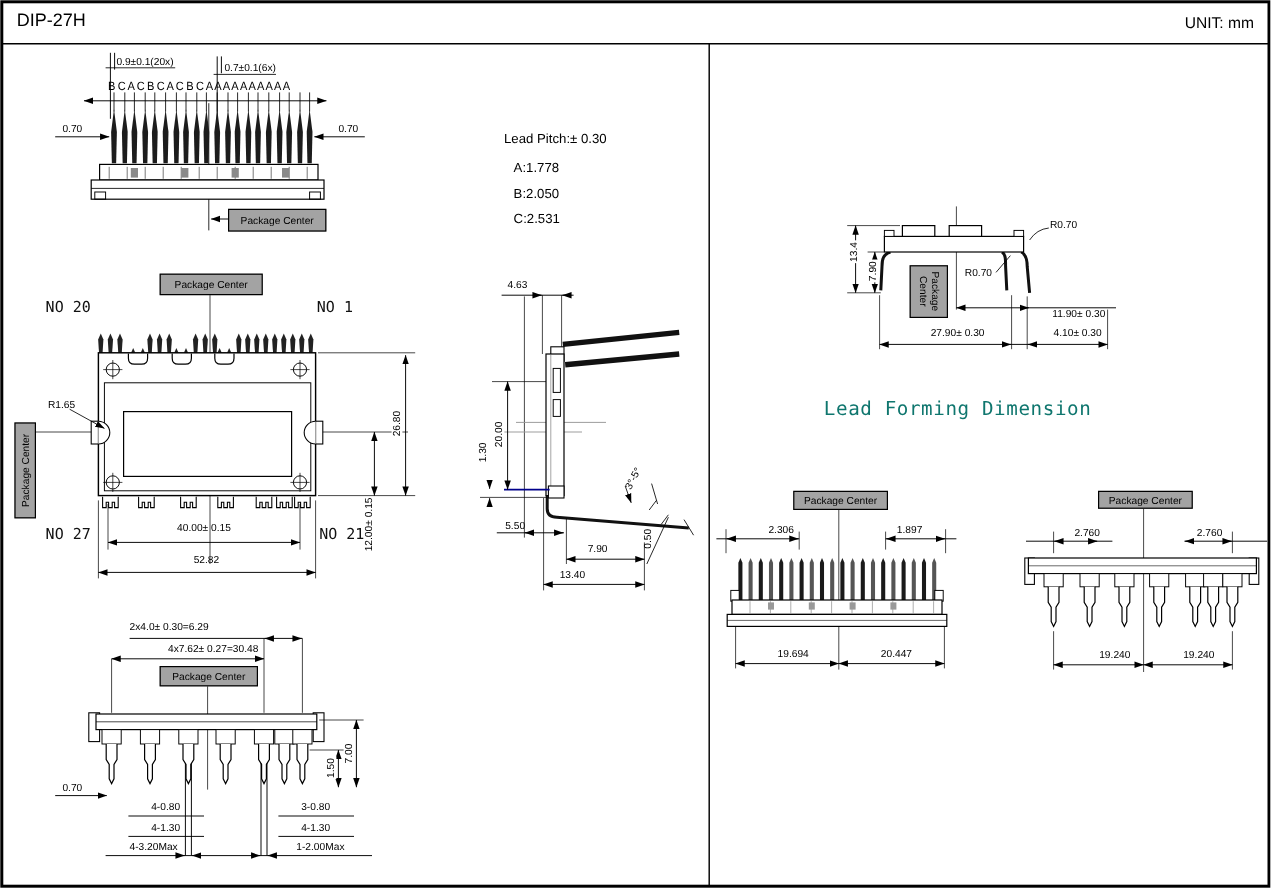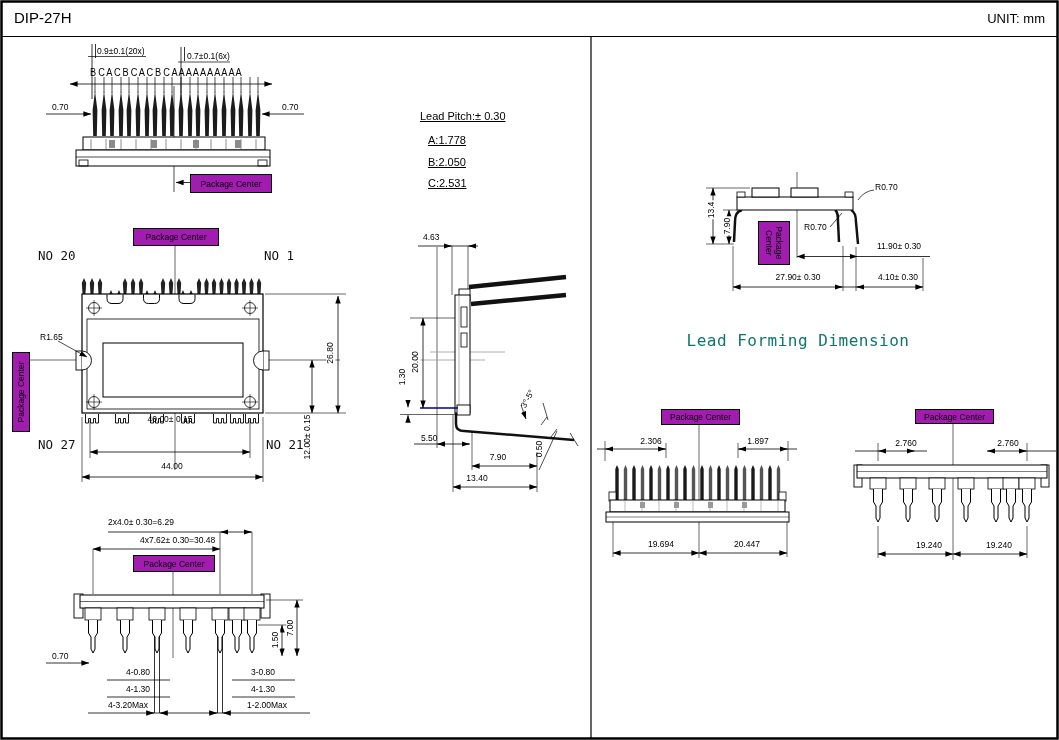--- a/index.html
+++ b/index.html
@@ -4,30 +4,30 @@
 <style>
   html,body{margin:0;padding:0;background:#fff;}
   .sheet{position:relative;width:1059px;height:740px;background:#fff;overflow:hidden;
          font-family:"Liberation Sans",sans-serif;}
   .lbl{position:absolute;font:8.5px/1.1 "Liberation Sans",sans-serif;color:#000;white-space:nowrap;}
   .ctr{transform:translate(-50%,-50%);}
   .rot{transform:translate(-50%,-50%) rotate(-90deg);}
   .wbg{background:#fff;padding:0 1px;}
   .hdr{position:absolute;font:15px "Liberation Sans",sans-serif;color:#000;white-space:nowrap;}
   .unit{position:absolute;font:13px "Liberation Sans",sans-serif;color:#000;white-space:nowrap;}
-  .pcbox{position:absolute;border:1px solid #000;background:#a21caf;display:flex;align-items:center;
+  .pcbox{position:absolute;border:1px solid #000;background:#a3a3a3;display:flex;align-items:center;
          justify-content:center;font:8.5px "Liberation Sans",sans-serif;color:#000;white-space:nowrap;z-index:3;}
   .pcv span{transform:rotate(-90deg);white-space:nowrap;}
   .pcw span{transform:rotate(90deg);width:40px;text-align:center;line-height:1.15;white-space:normal;}
   .cadtitle{position:absolute;font:16px "DejaVu Sans Mono",monospace;color:#0f766e;
             white-space:nowrap;transform:translateX(-50%);letter-spacing:.5px;}
   .nolbl{position:absolute;font:12.5px "DejaVu Sans Mono",monospace;color:#111;white-space:nowrap;}
   .pins-row{position:absolute;font:10px "Liberation Sans",sans-serif;letter-spacing:-0.3px;
             transform:scaleX(.92);transform-origin:left top;color:#000;white-space:nowrap;}
-  .lp{position:absolute;font:11px "Liberation Sans",sans-serif;color:#000;white-space:nowrap;text-decoration:underline;}
+  .lp{position:absolute;font:11px "Liberation Sans",sans-serif;color:#000;white-space:nowrap;}
   svg{position:absolute;left:0;top:0;}
 </style>
 </head>
 <body>
 
 <div class="sheet">
 
 <svg width="1059" height="740" viewBox="0 0 1059 740" stroke="#000" fill="none">
   <defs>
     <marker id="ar" markerUnits="userSpaceOnUse" markerWidth="9" markerHeight="7" refX="7.6" refY="3" orient="auto-start-reverse">
@@ -412,55 +412,55 @@
 
 <div class="pcbox" style="left:133px;top:228px;width:84px;height:16px">Package Center</div>
 <div class="pcbox pcv" style="left:12px;top:352px;width:16px;height:78px">
       <span>Package Center</span>
     </div>
 <div class="nolbl" style="left:38px;top:248px">NO 20</div>
 <div class="nolbl" style="left:264px;top:248px">NO 1</div>
 <div class="nolbl" style="left:38px;top:437px">NO 27</div>
 <div class="nolbl" style="left:266px;top:437px">NO 21</div>
 <div class="lbl" style="left:40px;top:333px">R1.65</div>
-<div class="lbl ctr" style="left:170px;top:420px">40.00± 0.15</div>
-<div class="lbl ctr" style="left:172px;top:467px">44.00</div>
+<div class="lbl ctr" style="left:170px;top:440px">40.00± 0.15</div>
+<div class="lbl ctr" style="left:172px;top:467px">52.82</div>
 <div class="lbl rot wbg" style="left:331px;top:353px">26.80</div>
 <div class="lbl rot" style="left:308px;top:437px">12.00± 0.15</div>
 
 <div class="lbl" style="left:423px;top:233px">4.63</div>
 <div class="lbl rot wbg" style="left:416px;top:362px">20.00</div>
 <div class="lbl rot wbg" style="left:403px;top:377px">1.30</div>
 <div class="lbl" style="left:421px;top:434px">5.50</div>
 <div class="lbl ctr" style="left:498px;top:458px">7.90</div>
 <div class="lbl ctr" style="left:477px;top:479px">13.40</div>
 <div class="lbl rot" style="left:540px;top:449px">0.50</div>
 <div class="lbl" style="left:528px;top:399px;transform:translate(-50%,-50%) rotate(-62deg)">3°-5°</div>
 
 <div class="lbl" style="left:108px;top:518px">2x4.0± 0.30=6.29</div>
-<div class="lbl" style="left:140px;top:536px">4x7.62± 0.30=30.48</div>
+<div class="lbl" style="left:140px;top:536px">4x7.62± 0.27=30.48</div>
 <div class="pcbox" style="left:133px;top:555px;width:80px;height:15px">Package Center</div>
 <div class="lbl" style="left:52px;top:652px">0.70</div>
 <div class="lbl rot wbg" style="left:276px;top:640px">1.50</div>
 <div class="lbl rot wbg" style="left:291px;top:628px">7.00</div>
 <div class="lbl ctr" style="left:138px;top:673px">4-0.80</div>
 <div class="lbl ctr" style="left:263px;top:673px">3-0.80</div>
 <div class="lbl ctr" style="left:138px;top:690px">4-1.30</div>
 <div class="lbl ctr" style="left:263px;top:690px">4-1.30</div>
 <div class="lbl ctr" style="left:128px;top:706px">4-3.20Max</div>
 <div class="lbl ctr" style="left:267px;top:706px">1-2.00Max</div>
 
 <div class="lbl rot wbg" style="left:712px;top:210px">13.4</div>
 <div class="lbl rot wbg" style="left:728px;top:226px">7.90</div>
 <div class="lbl" style="left:875px;top:183px">R0.70</div>
 <div class="lbl" style="left:804px;top:223px">R0.70</div>
 <div class="pcbox pcw" style="left:758px;top:221px;width:30px;height:42px">
       <span>Package Center</span>
     </div>
-<div class="lbl ctr" style="left:899px;top:247px">11.90± 0.30</div>
+<div class="lbl ctr" style="left:899px;top:262px">11.90± 0.30</div>
 <div class="lbl ctr" style="left:798px;top:278px">27.90± 0.30</div>
 <div class="lbl ctr" style="left:898px;top:278px">4.10± 0.30</div>
 <div class="cadtitle" style="left:798px;top:331px">Lead Forming Dimension</div>
 
 <div class="pcbox" style="left:661px;top:409px;width:77px;height:14px">Package Center</div>
 <div class="lbl ctr" style="left:651px;top:442px">2.306</div>
 <div class="lbl ctr" style="left:758px;top:442px">1.897</div>
 <div class="lbl ctr" style="left:661px;top:545px">19.694</div>
 <div class="lbl ctr" style="left:747px;top:545px">20.447</div>
 <div class="pcbox" style="left:915px;top:409px;width:77px;height:13px">Package Center</div>

